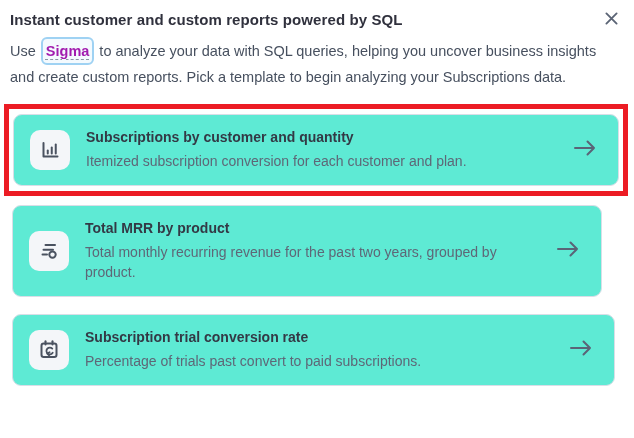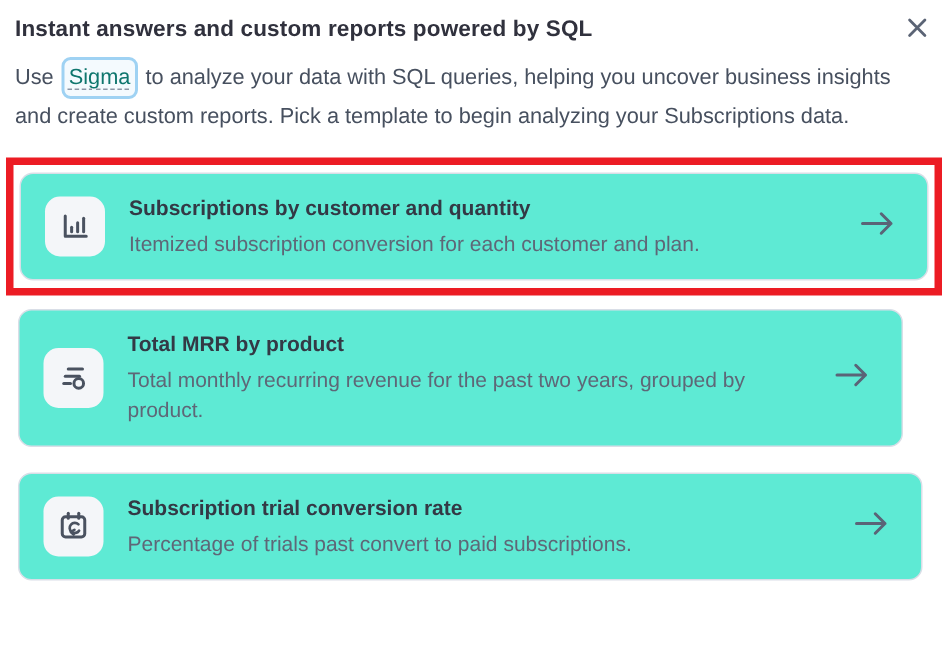--- a/index.html
+++ b/index.html
@@ -28,22 +28,22 @@
     font-size: 14.5px; line-height: 24px; color: #47505f;
     max-width: 600px;
   }
   .term-highlight {
     display: inline-block;
     border: 2px solid #9fd2f3;
     background: #f4fafe;
     border-radius: 6px;
     padding: 0 3px;
     margin: 0 1px;
-    font-weight: 400;
-    color: #0f766e;
+    font-weight: 700;
+    color: #a21caf;
     text-decoration: underline dashed #8b95a5 1px;
     text-underline-offset: 3px;
     cursor: help;
   }
 
   
   .annotation {
     border: 5px solid #ec1c24;
     padding: 5px 4px;
     margin: 0 -6px 9px -6px;
@@ -73,21 +73,21 @@
   .card-title { font-size: 14px; font-weight: 700; color: #333945; margin-bottom: 6px; }
   .card-desc { font-size: 14px; color: #5e6777; line-height: 20px; max-width: 420px; }
   .card-arrow { flex: 0 0 auto; margin-left: 8px; padding-right: 2px; }
 </style>
 </head>
 <body>
 
 <div class="modal">
 
   <div class="modal-header">
-    <div class="modal-title">Instant answers and custom reports powered by SQL</div>
+    <div class="modal-title">Instant customer and custom reports powered by SQL</div>
     <button class="close-btn" aria-label="Close">
       <svg width="13" height="13" viewBox="0 0 14 14">
         <path d="M1.5 1.5 L12.5 12.5 M12.5 1.5 L1.5 12.5" stroke="#5b6475" stroke-width="2" stroke-linecap="round"></path>
       </svg>
     </button>
   </div>
 
   <p class="modal-desc"><span>Use </span><span class="term-highlight">Sigma</span><span> to analyze your data with SQL queries, helping you uncover business insights and create custom reports. Pick a template to begin analyzing your Subscriptions data.</span></p>
 
   <div class="annotation">

